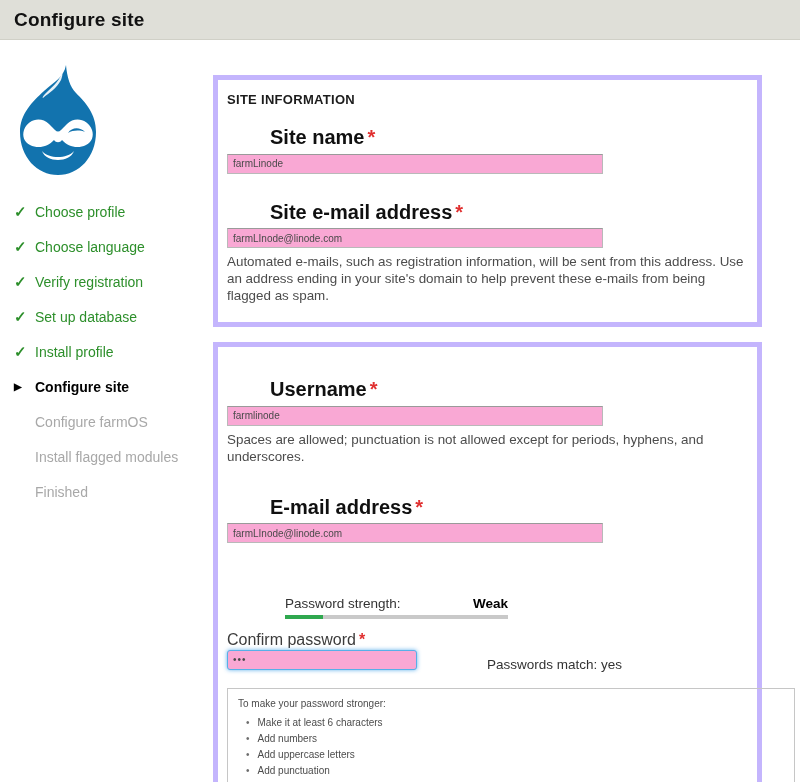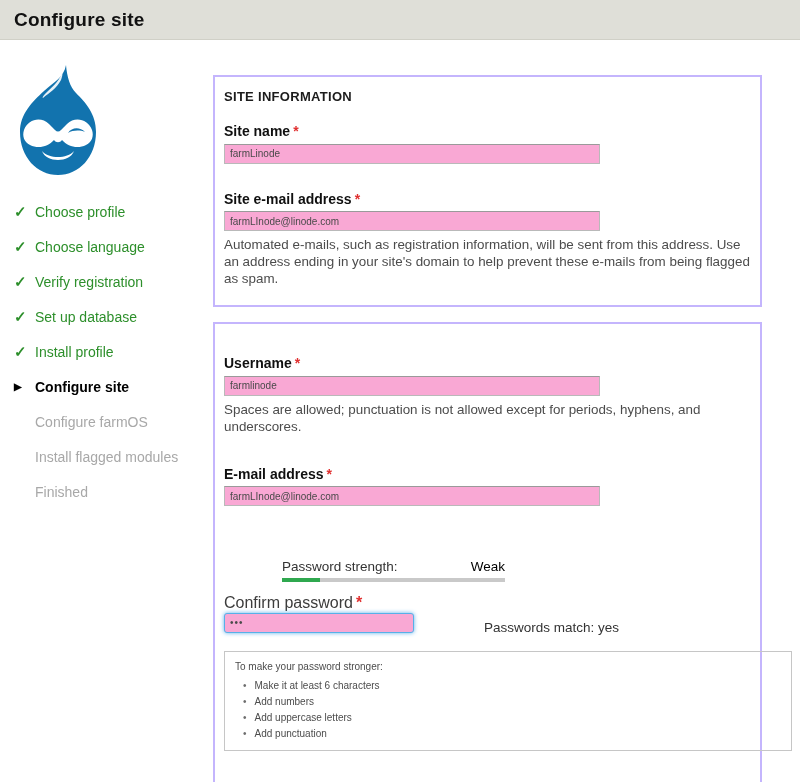--- a/index.html
+++ b/index.html
@@ -34,34 +34,35 @@
   .steps li { display: flex; align-items: center; margin-bottom: 19px; min-height: 14px; }
   .steps .marker { width: 21px; flex: 0 0 21px; display: inline-block; }
   .steps li.done   { color: #2d8f2b; }
   .steps li.done .marker { font-weight: bold; font-size: 15px; line-height: 14px; }
   .steps li.active { color: #000; font-weight: bold; }
   .steps li.active .marker { font-size: 10px; line-height: 14px; color: #000; }
   .steps li.pending { color: #a8a8a8; }
 
   
   .box {
-    border: 2px solid #c4b5fd; width: 549px;
+    border: 5px solid #c4b5fd; width: 549px;
     padding: 12px 9px 18px;
     margin-bottom: 15px;
   }
   .box.account { padding-bottom: 34px; }
   .legend {
     font-size: 13px; font-weight: bold; color: #1c1c1c;
     letter-spacing: 0.3px;
   }
   .form-item { margin-top: 27px; }
   .form-item.first { margin-top: 19px; }
   .form-item label {
-    display: block; font-size: 14px; font-weight: bold; color: #101010;
+    display: block; font-size: 20px; font-weight: bold; color: #101010;
     margin-bottom: 4px;
+    margin-left: 43px;
   }
   .req { color: #e03030; font-weight: bold; margin-left: 3px; }
   input.text {
     width: 376px; height: 20px;
     border: 1px solid #b9b9b9; border-top-color: #9a9a9a;
     padding: 9px 5px; font-family: "Liberation Sans", sans-serif;
     font-size: 10px; color: #4a4a4a; background: #f9a8d4;
   }
   input.text.short { width: 190px; letter-spacing: 1px; }
   input.text.focused {
@@ -74,21 +75,21 @@
     color: #4c4c4c; max-width: 536px;
   }
 
   
   .pw-row { display: flex; align-items: flex-start; }
   .pw-row.pass { margin-top: 34px; }
   .pw-row.confirm { margin-top: 12px; }
   .pw-left { width: 202px; flex: 0 0 202px; }
   .strength-col { width: 223px; margin-left: 58px; margin-top: 19px; }
   .strength-head { display: flex; justify-content: space-between; font-size: 13.5px; color: #333; }
-  .strength-value { font-weight: normal; color: #000; }
+  .strength-value { font-weight: bold; color: #000; }
   .strength-track { margin-top: 4px; height: 4px; background: #c9c9c9; }
   .strength-fill { height: 100%; width: 17%; }
   .match-col { margin-left: 58px; margin-top: 26px; font-size: 13.5px; color: #333; }
 
   
   .tips {
     border: 1px solid #c6c6c6; width: 568px;
     margin-top: 16px; padding: 7px 10px 8px;
     font-size: 10px; color: #4c4c4c;
   }

